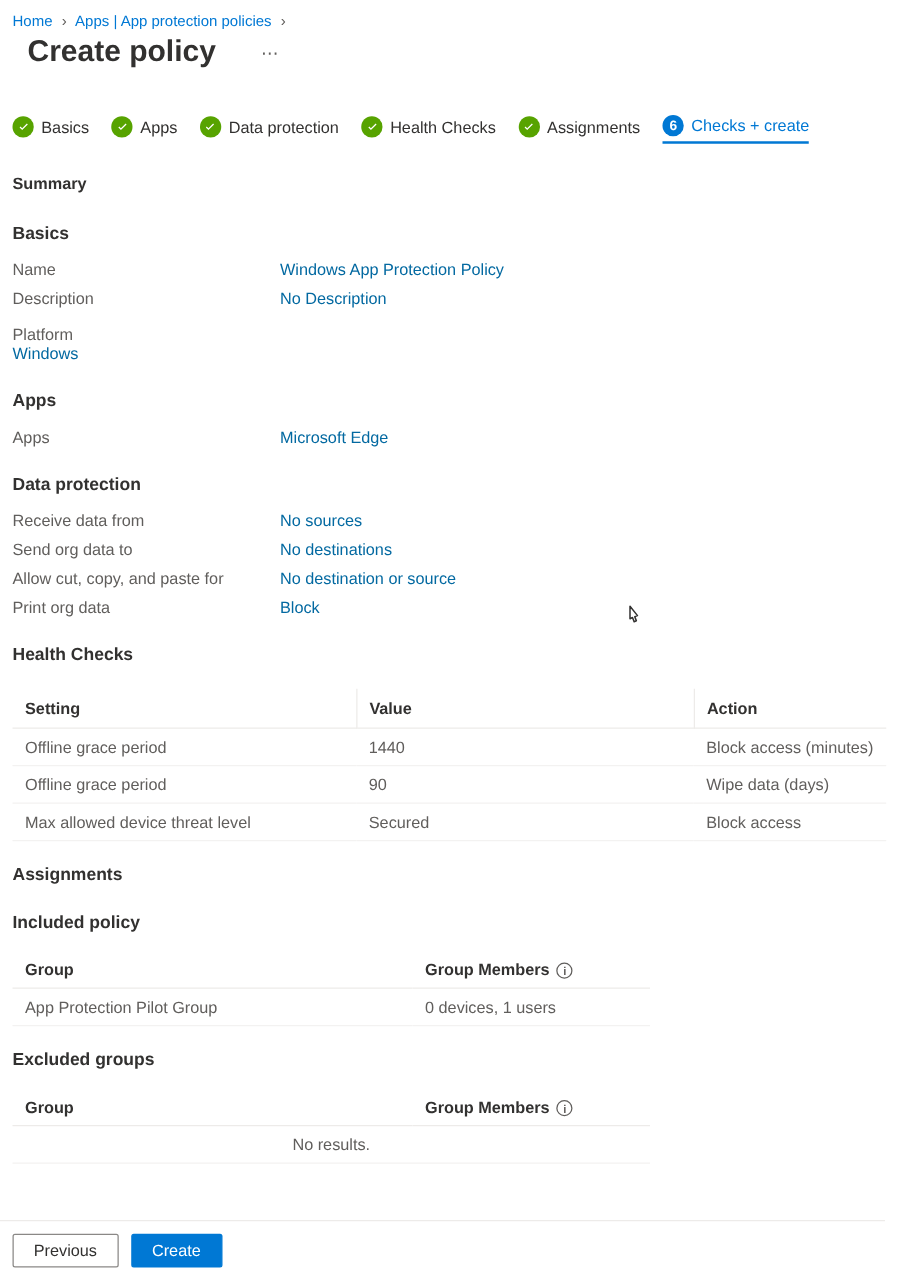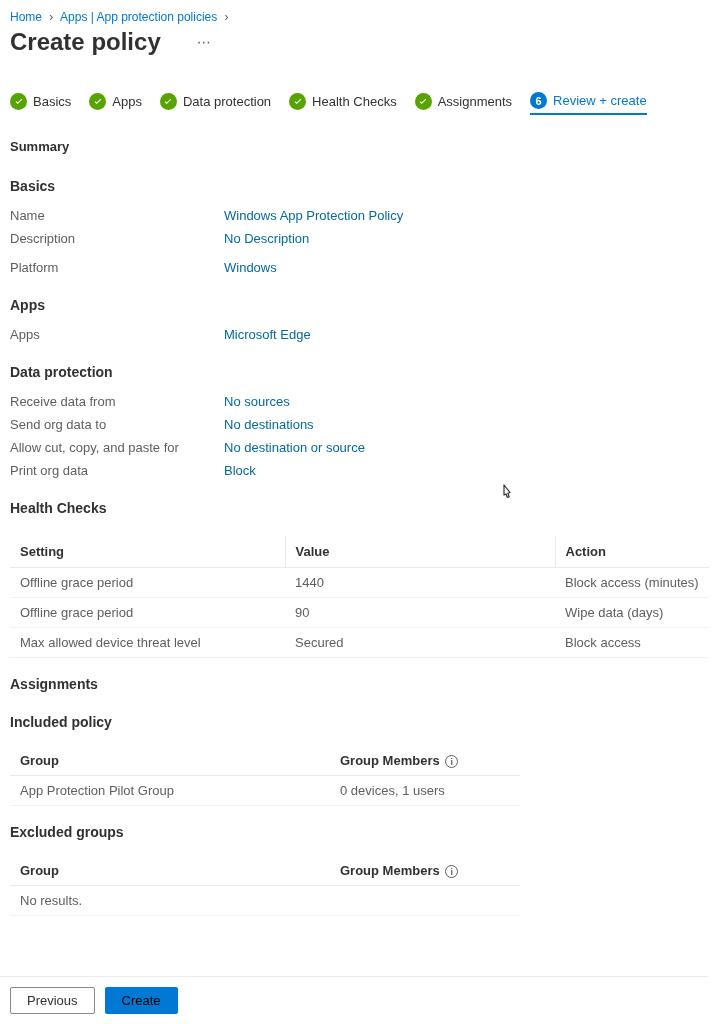--- a/index.html
+++ b/index.html
@@ -14,21 +14,21 @@
     }
     .breadcrumb {
       padding: 10px 10px 2px 10px;
       font-size: 12px;
     }
     .breadcrumb a { color: #0078d4; text-decoration: none; }
     .breadcrumb .sep { color: #605e5c; margin: 0 4px; }
     .page-title-row {
       display: flex;
       align-items: center;
-      padding: 2px 10px 10px 10px;
+      padding: 2px 10px 10px 22px;
       gap: 24px;
     }
     .page-title {
       font-size: 24px;
       font-weight: 600;
       color: #323130;
     }
     .more-icon { margin-left: 12px; color: #605e5c; font-size: 14px; letter-spacing:1px; }
 
     .tabs {
@@ -145,21 +145,21 @@
       padding: 5px 16px;
       border-radius: 2px;
       cursor: pointer;
       border: 1px solid #8a8886;
       background: #fff;
       color: #323130;
     }
     .btn.primary {
       background: #0078d4;
       border-color: #0078d4;
-      color: #000000;
+      color: #ffffff;
     }
     .no-results { padding: 7px 10px; color: #605e5c; border-bottom: 1px solid #f3f2f1;}
 
     .cursor-pointer-icon {
       position: absolute;
       top: 484px;
       left: 498px;
       font-size: 18px;
       color: #323130;
       pointer-events: none;
@@ -216,37 +216,37 @@
   <div class="tab">
     <span class="step-icon step-check">
         <svg viewBox="0 0 12 12">
           <path d="M4.5 8.5L2 6l.9-.9 1.6 1.6L9 2.2l.9.9z" fill="#fff"></path>
         </svg>
       </span>
     <span>Assignments</span>
   </div>
   <div class="tab active">
     <span class="step-icon step-num">6</span>
-    <span>Review + create</span>
+    <span>Checks + create</span>
   </div>
 </div>
 
 <div class="content">
   <div class="section-heading">Summary</div>
 
   <div class="section-subheading">Basics</div>
   <div class="kv-row">
     <div class="kv-label">Name</div>
     <div class="kv-value">Windows App Protection Policy</div>
   </div>
   <div class="kv-row">
     <div class="kv-label">Description</div>
     <div class="kv-value">No Description</div>
   </div>
-  <div class="kv-row" style="padding-top:10px;">
+  <div class="kv-row" style="padding-top:10px;flex-direction:column;">
     <div class="kv-label">Platform</div>
     <div class="kv-value">Windows</div>
   </div>
 
   <div class="section-subheading">Apps</div>
   <div class="kv-row">
     <div class="kv-label">Apps</div>
     <div class="kv-value">Microsoft Edge</div>
   </div>
 
@@ -322,21 +322,21 @@
     <thead>
       <tr>
         <th class="group-col1">Group</th>
         <th>
           <span>Group Members</span>
           <span class="info-icon">i</span>
         </th>
       </tr>
     </thead>
   </table>
-  <div class="no-results" style="width:510px;">No results.</div>
+  <div class="no-results" style="width:510px;text-align:center;">No results.</div>
 
 </div>
 
 <div class="cursor-pointer-icon">
   <svg width="16" height="20" viewBox="0 0 16 20">
       <path d="M6 1v10l2-1 1.3 3.4 1.8-.7L9.8 9.3 12 8.5z" fill="none" stroke="#323130" stroke-width="1.2" stroke-linejoin="round"></path>
     </svg>
 </div>
 
 <div class="footer">

